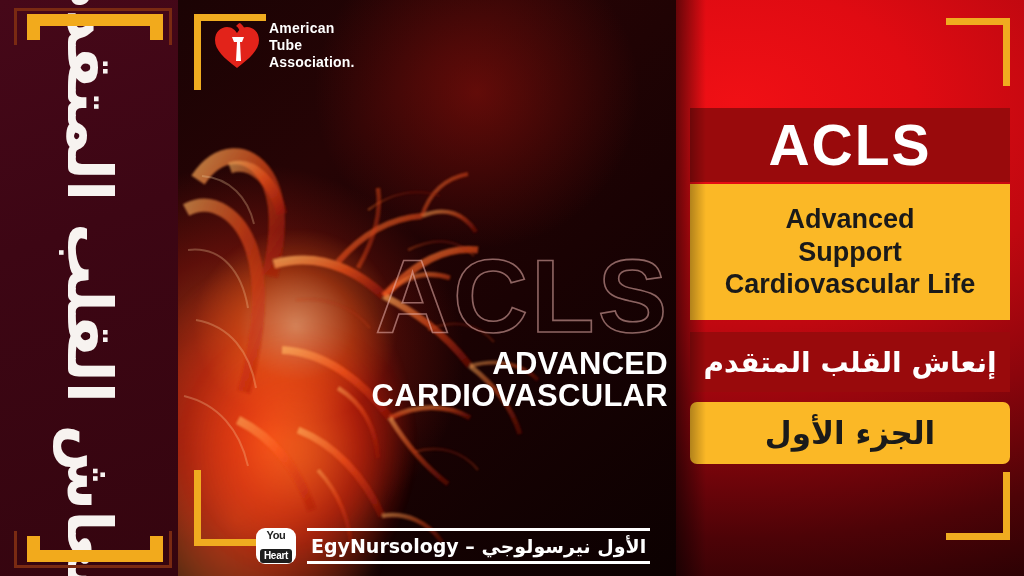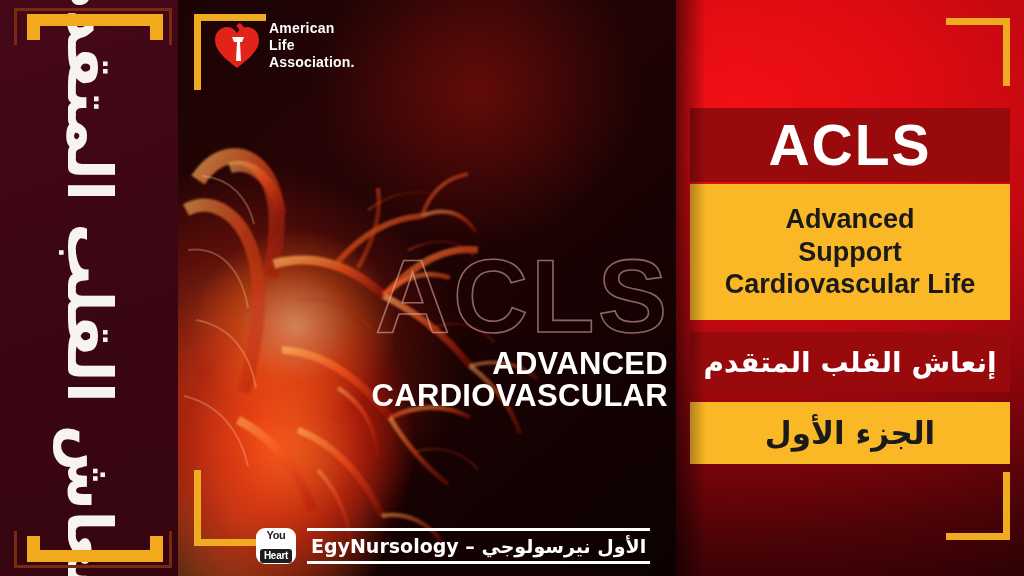--- a/index.html
+++ b/index.html
@@ -234,20 +234,21 @@
     font-family: "DejaVu Sans", "Liberation Sans", sans-serif;
   }
   #banner-arabic-part {
     top: 402px; height: 62px;
     background: #fbb826;
     color: #1a1a1a;
     font-size: 31px;
     font-weight: bold;
     direction: rtl;
     font-family: "DejaVu Sans", "Liberation Sans", sans-serif;
+    border-radius: 7px;
   }
 
   
   #rp-corner-tr { position: absolute; right: 14px; top: 18px; width: 64px; height: 68px; z-index: 6; }
   #rp-corner-tr .h { position: absolute; right: 0; top: 0; width: 64px; height: 7px; background: #f0ac20; }
   #rp-corner-tr .v { position: absolute; right: 0; top: 0; width: 7px; height: 68px; background: #f0ac20; }
 
   #rp-corner-br { position: absolute; right: 14px; bottom: 36px; width: 64px; height: 68px; z-index: 6; }
   #rp-corner-br .h { position: absolute; right: 0; bottom: 0; width: 64px; height: 7px; background: #f0ac20; }
   #rp-corner-br .v { position: absolute; right: 0; bottom: 0; width: 7px; height: 68px; background: #f0ac20; }
@@ -421,21 +422,21 @@
     </div>
 
     <div id="aha-logo">
       <svg id="aha-mark" viewBox="0 0 46 50">
         <path d="M23 47 C 10 37, 1 29, 1 19 C 1 11, 7 6, 13 6 C 18 6, 21 9, 23 12 C 25 9, 28 6, 33 6 C 39 6, 45 11, 45 19 C 45 29, 36 37, 23 47 Z" fill="#e2231a"></path>
         <path d="M26 2 C 30 5, 32 9, 30 13 C 29 15, 27 16, 25 15 C 27 11, 25 7, 22 5 C 24 3, 25 2, 26 2 Z" fill="#e2231a"></path>
         <path d="M18 16 L 30 16 L 28 21 L 26 21 L 27 40 L 22 40 L 23 21 L 20 21 Z" fill="#ffffff"></path>
       </svg>
       <div id="aha-text">
         <div>American</div>
-        <div>Life</div>
+        <div>Tube</div>
         <div>Association.</div>
       </div>
     </div>
   </div>
 
   <div id="right-glow"></div>
 
   <div id="right-panel">
 
     <div id="rp-corner-tr">

